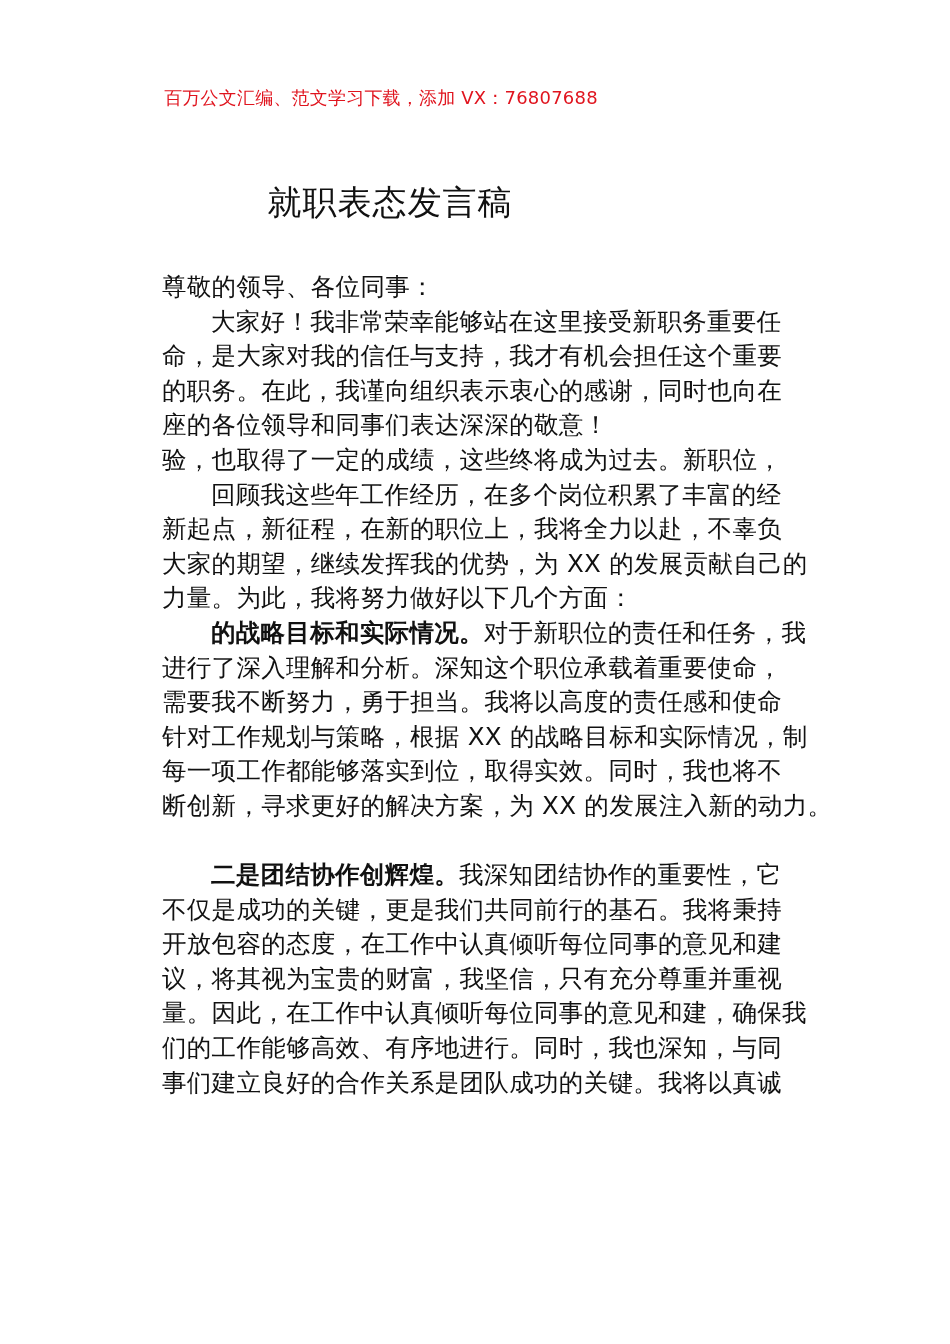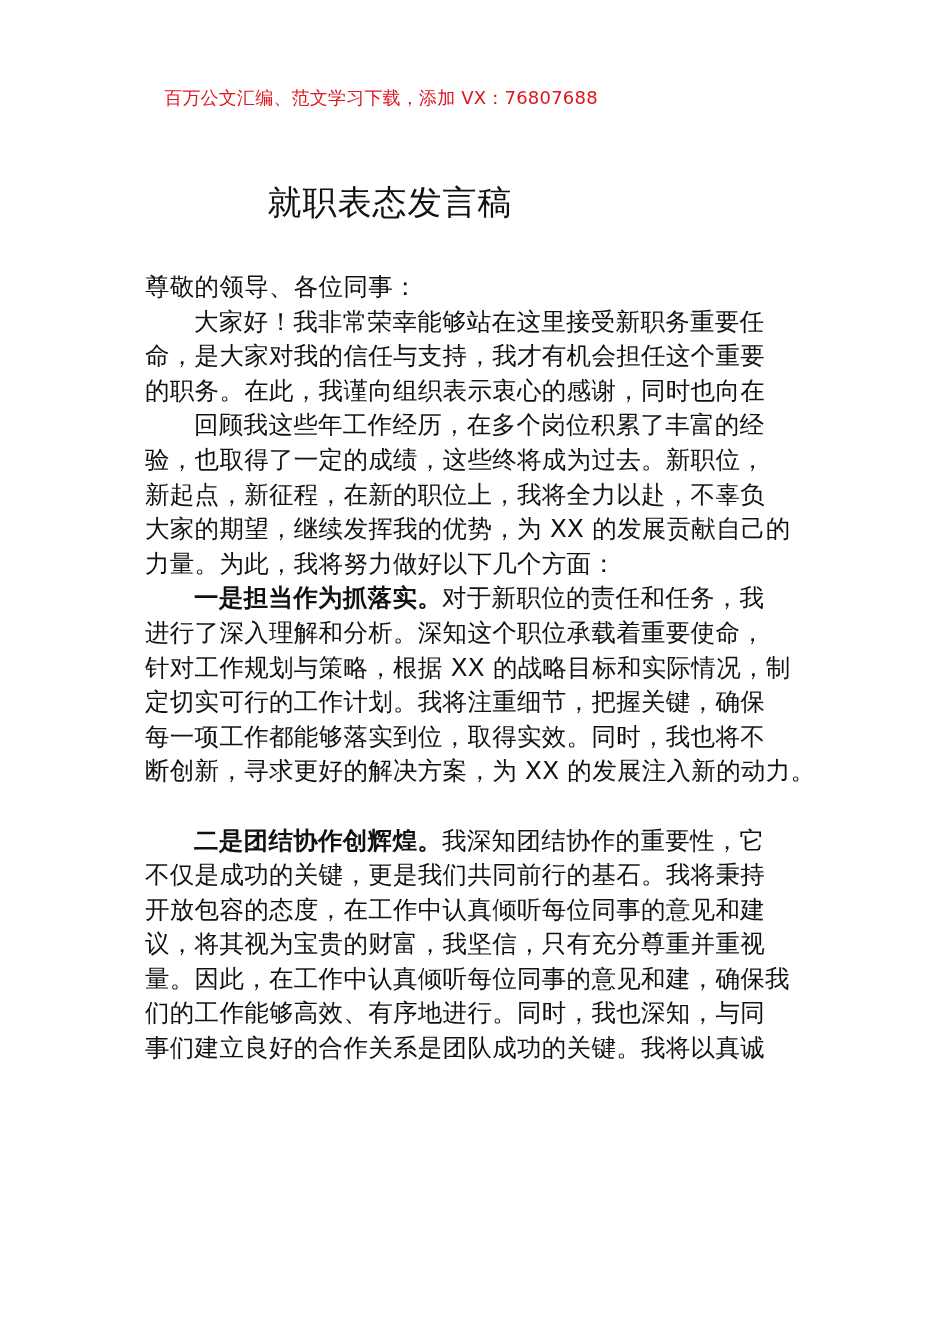--- a/index.html
+++ b/index.html
@@ -2,56 +2,57 @@
 <html><head>
   <meta charset="utf-8">
   <style>
     html, body { margin: 0; padding: 0; background: #ffffff; }
     body { width: 950px; height: 1344px; position: relative; overflow: hidden;
            font-family: "DejaVu Sans", "Liberation Sans", sans-serif; color: #111111; }
     .watermark { position: absolute; top: 86px; left: 0; width: 762px; text-align: center;
                  font-size: 18px; line-height: 24px; color: #e0141e; letter-spacing: 0.2px; }
     .title { position: absolute; top: 180px; left: 0; width: 780px; text-align: center;
              font-size: 34px; line-height: 44px; color: #111; font-weight: normal; letter-spacing: 1px; }
-    .body-text { position: absolute; top: 270px; left: 145px; width: 680px; }
+    .body-text { position: absolute; top: 270px; left: 162px; width: 680px; }
     .line { height: 34.6px; line-height: 34.6px; font-size: 24.5px; white-space: nowrap;
             letter-spacing: 0.3px; }
     .indent { padding-left: 49px; }
     .gap { height: 34.6px; }
     .bold { font-weight: bold; }
   </style>
 </head>
 <body>
 
 <div class="watermark">百万公文汇编、范文学习下载，添加 VX：76807688</div>
 
 <div class="title">就职表态发言稿</div>
 
 <div class="body-text">
   <div class="line">尊敬的领导、各位同事：</div>
 
   <div>
     <div class="line indent">大家好！我非常荣幸能够站在这里接受新职务重要任</div>
     <div class="line">命，是大家对我的信任与支持，我才有机会担任这个重要</div>
     <div class="line">的职务。在此，我谨向组织表示衷心的感谢，同时也向在</div>
+    <div class="line">座的各位领导和同事们表达深深的敬意！</div>
   </div>
 
   <div>
+    <div class="line">验，也取得了一定的成绩，这些终将成为过去。新职位，</div>
     <div class="line indent">回顾我这些年工作经历，在多个岗位积累了丰富的经</div>
-    <div class="line">验，也取得了一定的成绩，这些终将成为过去。新职位，</div>
     <div class="line">新起点，新征程，在新的职位上，我将全力以赴，不辜负</div>
     <div class="line">大家的期望，继续发挥我的优势，为 XX 的发展贡献自己的</div>
     <div class="line">力量。为此，我将努力做好以下几个方面：</div>
   </div>
 
   <div>
-    <div class="line indent"><span class="bold">一是担当作为抓落实。</span><span>对于新职位的责任和任务，我</span></div>
+    <div class="line indent"><span class="bold">的战略目标和实际情况。</span><span>对于新职位的责任和任务，我</span></div>
     <div class="line">进行了深入理解和分析。深知这个职位承载着重要使命，</div>
+    <div class="line">需要我不断努力，勇于担当。我将以高度的责任感和使命</div>
     <div class="line">针对工作规划与策略，根据 XX 的战略目标和实际情况，制</div>
-    <div class="line">定切实可行的工作计划。我将注重细节，把握关键，确保</div>
     <div class="line">每一项工作都能够落实到位，取得实效。同时，我也将不</div>
     <div class="line">断创新，寻求更好的解决方案，为 XX 的发展注入新的动力。</div>
   </div>
 
   <div class="gap"></div>
 
   <div>
     <div class="line indent"><span class="bold">二是团结协作创辉煌。</span><span>我深知团结协作的重要性，它</span></div>
     <div class="line">不仅是成功的关键，更是我们共同前行的基石。我将秉持</div>
     <div class="line">开放包容的态度，在工作中认真倾听每位同事的意见和建</div>

